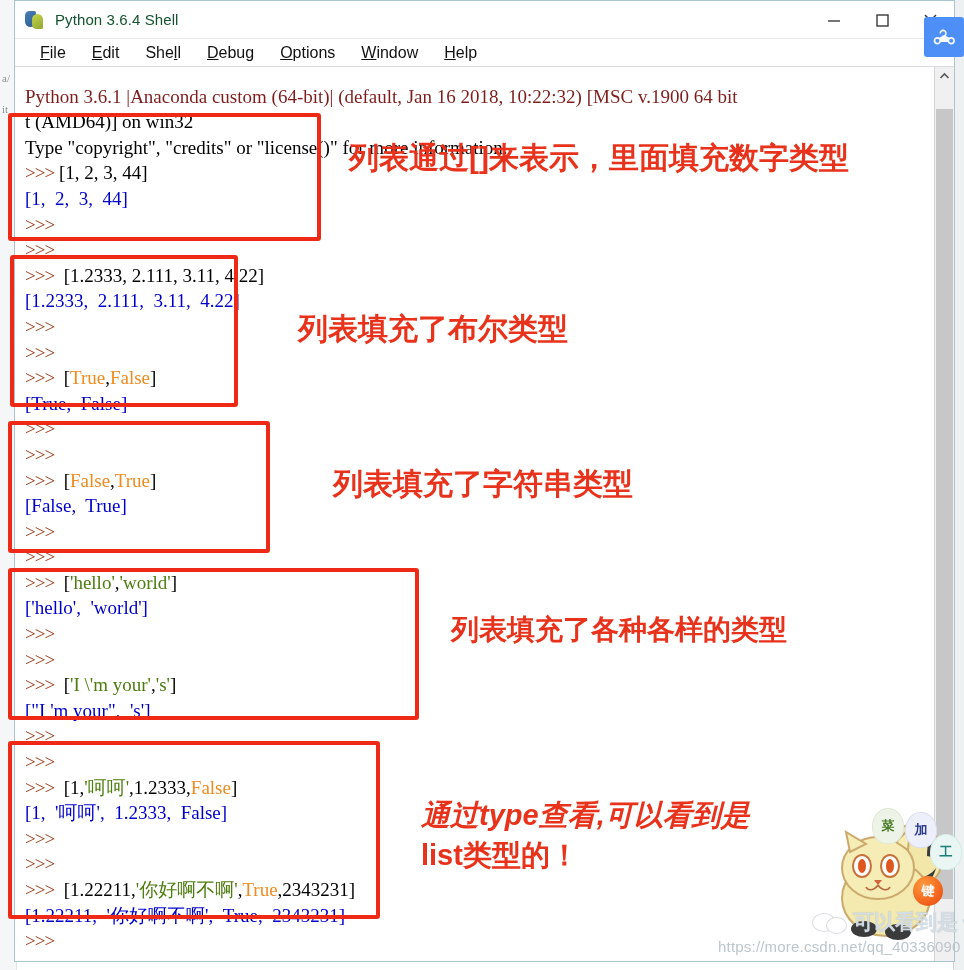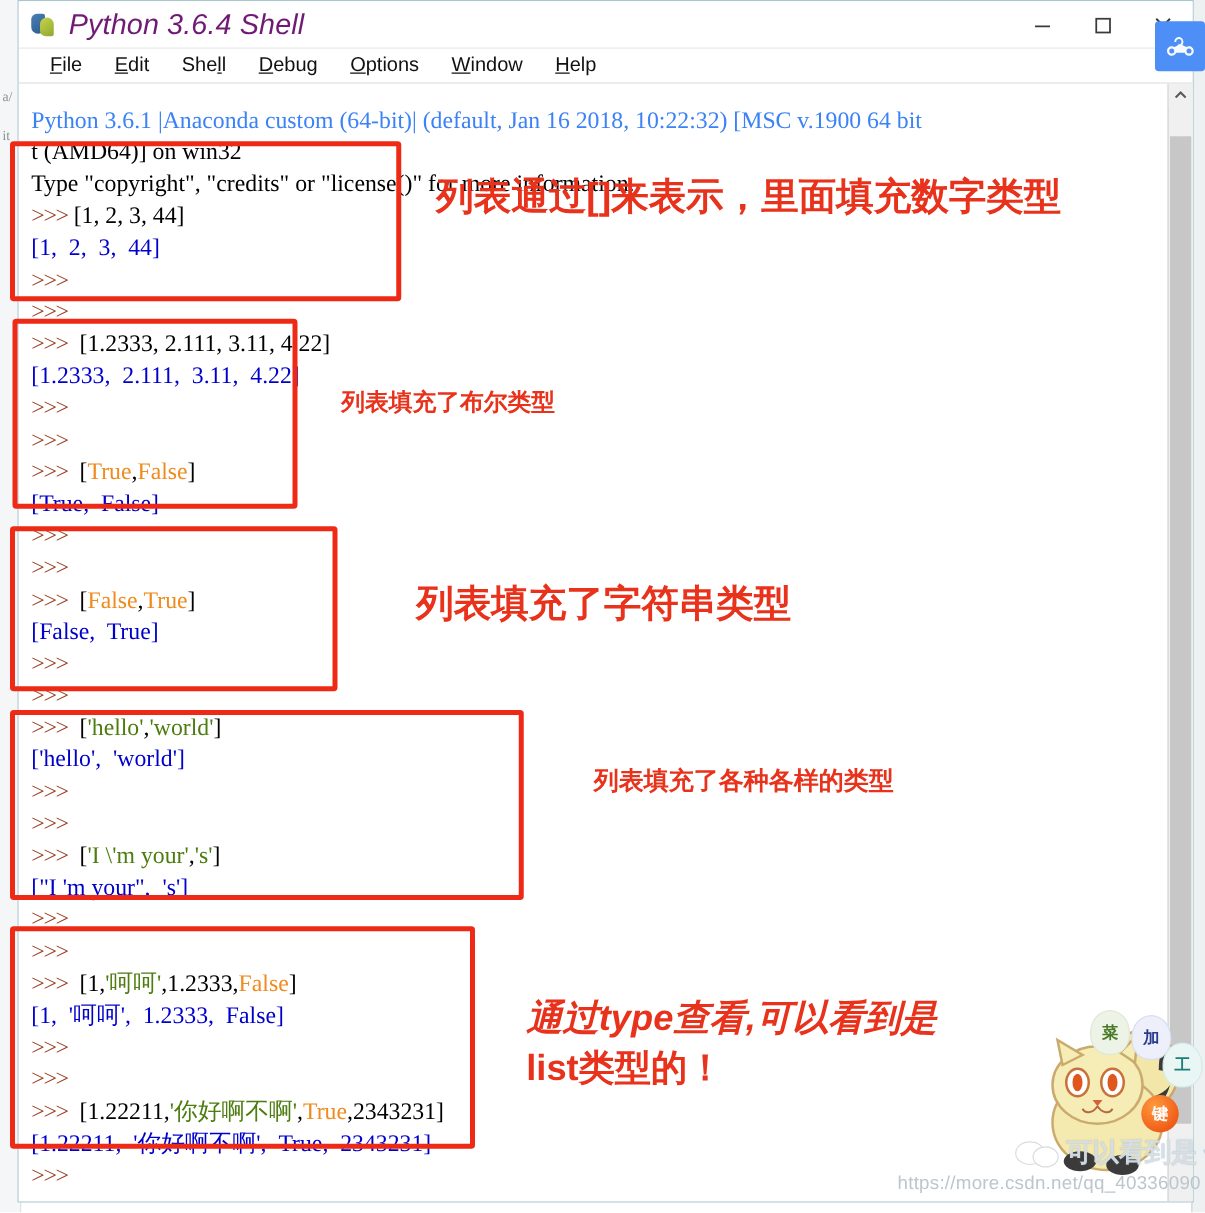--- a/index.html
+++ b/index.html
@@ -63,25 +63,24 @@
     position: absolute; left: 1px; top: 2px;
     width: 11px; height: 16px; border-radius: 5px 2px 6px 6px;
     background: linear-gradient(145deg, #4a7fb5 0%, #2c5c8f 100%);
   }
   #app-icon .snake-yellow {
     position: absolute; left: 8px; top: 5px;
     width: 11px; height: 15px; border-radius: 6px 6px 2px 5px;
     background: linear-gradient(145deg, #c8d44a 0%, #8fa832 100%);
   }
   #window-title {
-    font-size: 23px; color: #701a75;
+    font-size: 15px; color: #14532d;
     font-family: "Liberation Sans", sans-serif;
     letter-spacing: .1px;
     white-space: nowrap;
-    font-style: italic;
   }
   #window-buttons {
     position: absolute; right: 0; top: 0;
     height: 37px; display: flex; align-items: center;
   }
   .win-btn {
     width: 48px; height: 37px;
     display: flex; align-items: center; justify-content: center;
     color: #3a3a3a;
   }
@@ -137,21 +136,21 @@
     line-height: 25.6px;
     white-space: pre;
     color: #000000;
   }
   .ln { display: block; height: 25.6px; }
   .prompt  { color: #9b3f1e; letter-spacing: -1px; }
   .out     { color: #0000cc; }
   .kw      { color: #ef8b1f; }
   .str     { color: #4d7c0f; }
   .plain   { color: #000000; }
-  .faded   { color: #3b82f6; }
+  .faded   { color: #7f1d1d; }
 
   
   #vscroll {
     flex: 0 0 19px;
     width: 19px;
     background: #f0f0f0;
     border-left: 1px solid #d4d4d4;
     position: relative;
   }
   #vscroll .sb-btn {
@@ -329,25 +328,25 @@
   </div>
 
   <div class="redbox" style="left:8px;  top:113px; width:313px; height:128px;"></div>
   <div class="redbox" style="left:10px; top:255px; width:228px; height:152px;"></div>
   <div class="redbox" style="left:8px;  top:421px; width:262px; height:132px;"></div>
   <div class="redbox" style="left:8px;  top:568px; width:411px; height:152px;"></div>
   <div class="redbox" style="left:8px;  top:741px; width:372px; height:178px;"></div>
 
   <div class="annot" style="left:349px; top:140px; font-size:30px;">列表通过[]来表示，里面填充数字类型</div>
 
-  <div class="annot" style="left:273px; top:311px; font-size:19px;">列表填充了布尔类型</div>
+  <div class="annot" style="left:298px; top:311px; font-size:30px;">列表填充了布尔类型</div>
 
   <div class="annot" style="left:317px; top:466px; font-size:30px;margin-left:16px;">列表填充了字符串类型</div>
 
-  <div class="annot" style="left:475px; top:613px; font-size:20px;">列表填充了各种各样的类型</div>
+  <div class="annot" style="left:451px; top:613px; font-size:28px;">列表填充了各种各样的类型</div>
 
   <div class="annot" style="left:421px; top:798px; font-size:29px;font-style:italic;">通过type查看,可以看到是</div>
 
   <div class="annot" style="left:421px; top:838px; font-size:29px;">list类型的！</div>
 
   <div id="netdisk-icon">
     <svg width="27" height="27" viewBox="0 0 27 27" aria-hidden="true">
       <path d="M8.5 9.5c0-2.2 1.6-3.9 3.6-3.9s3.6 1.7 3.6 3.9c0 .9-.3 1.7-.8 2.4
                l3.1 1.6c.7-.4 1.4-.6 2.2-.6 2.1 0 3.8 1.7 3.8 3.8s-1.7 3.8-3.8 3.8
                c-1.6 0-3-1-3.5-2.4H9.9C9.3 19.5 8 20.5 6.4 20.5 4.3 20.5 2.6 18.8 2.6 16.7

